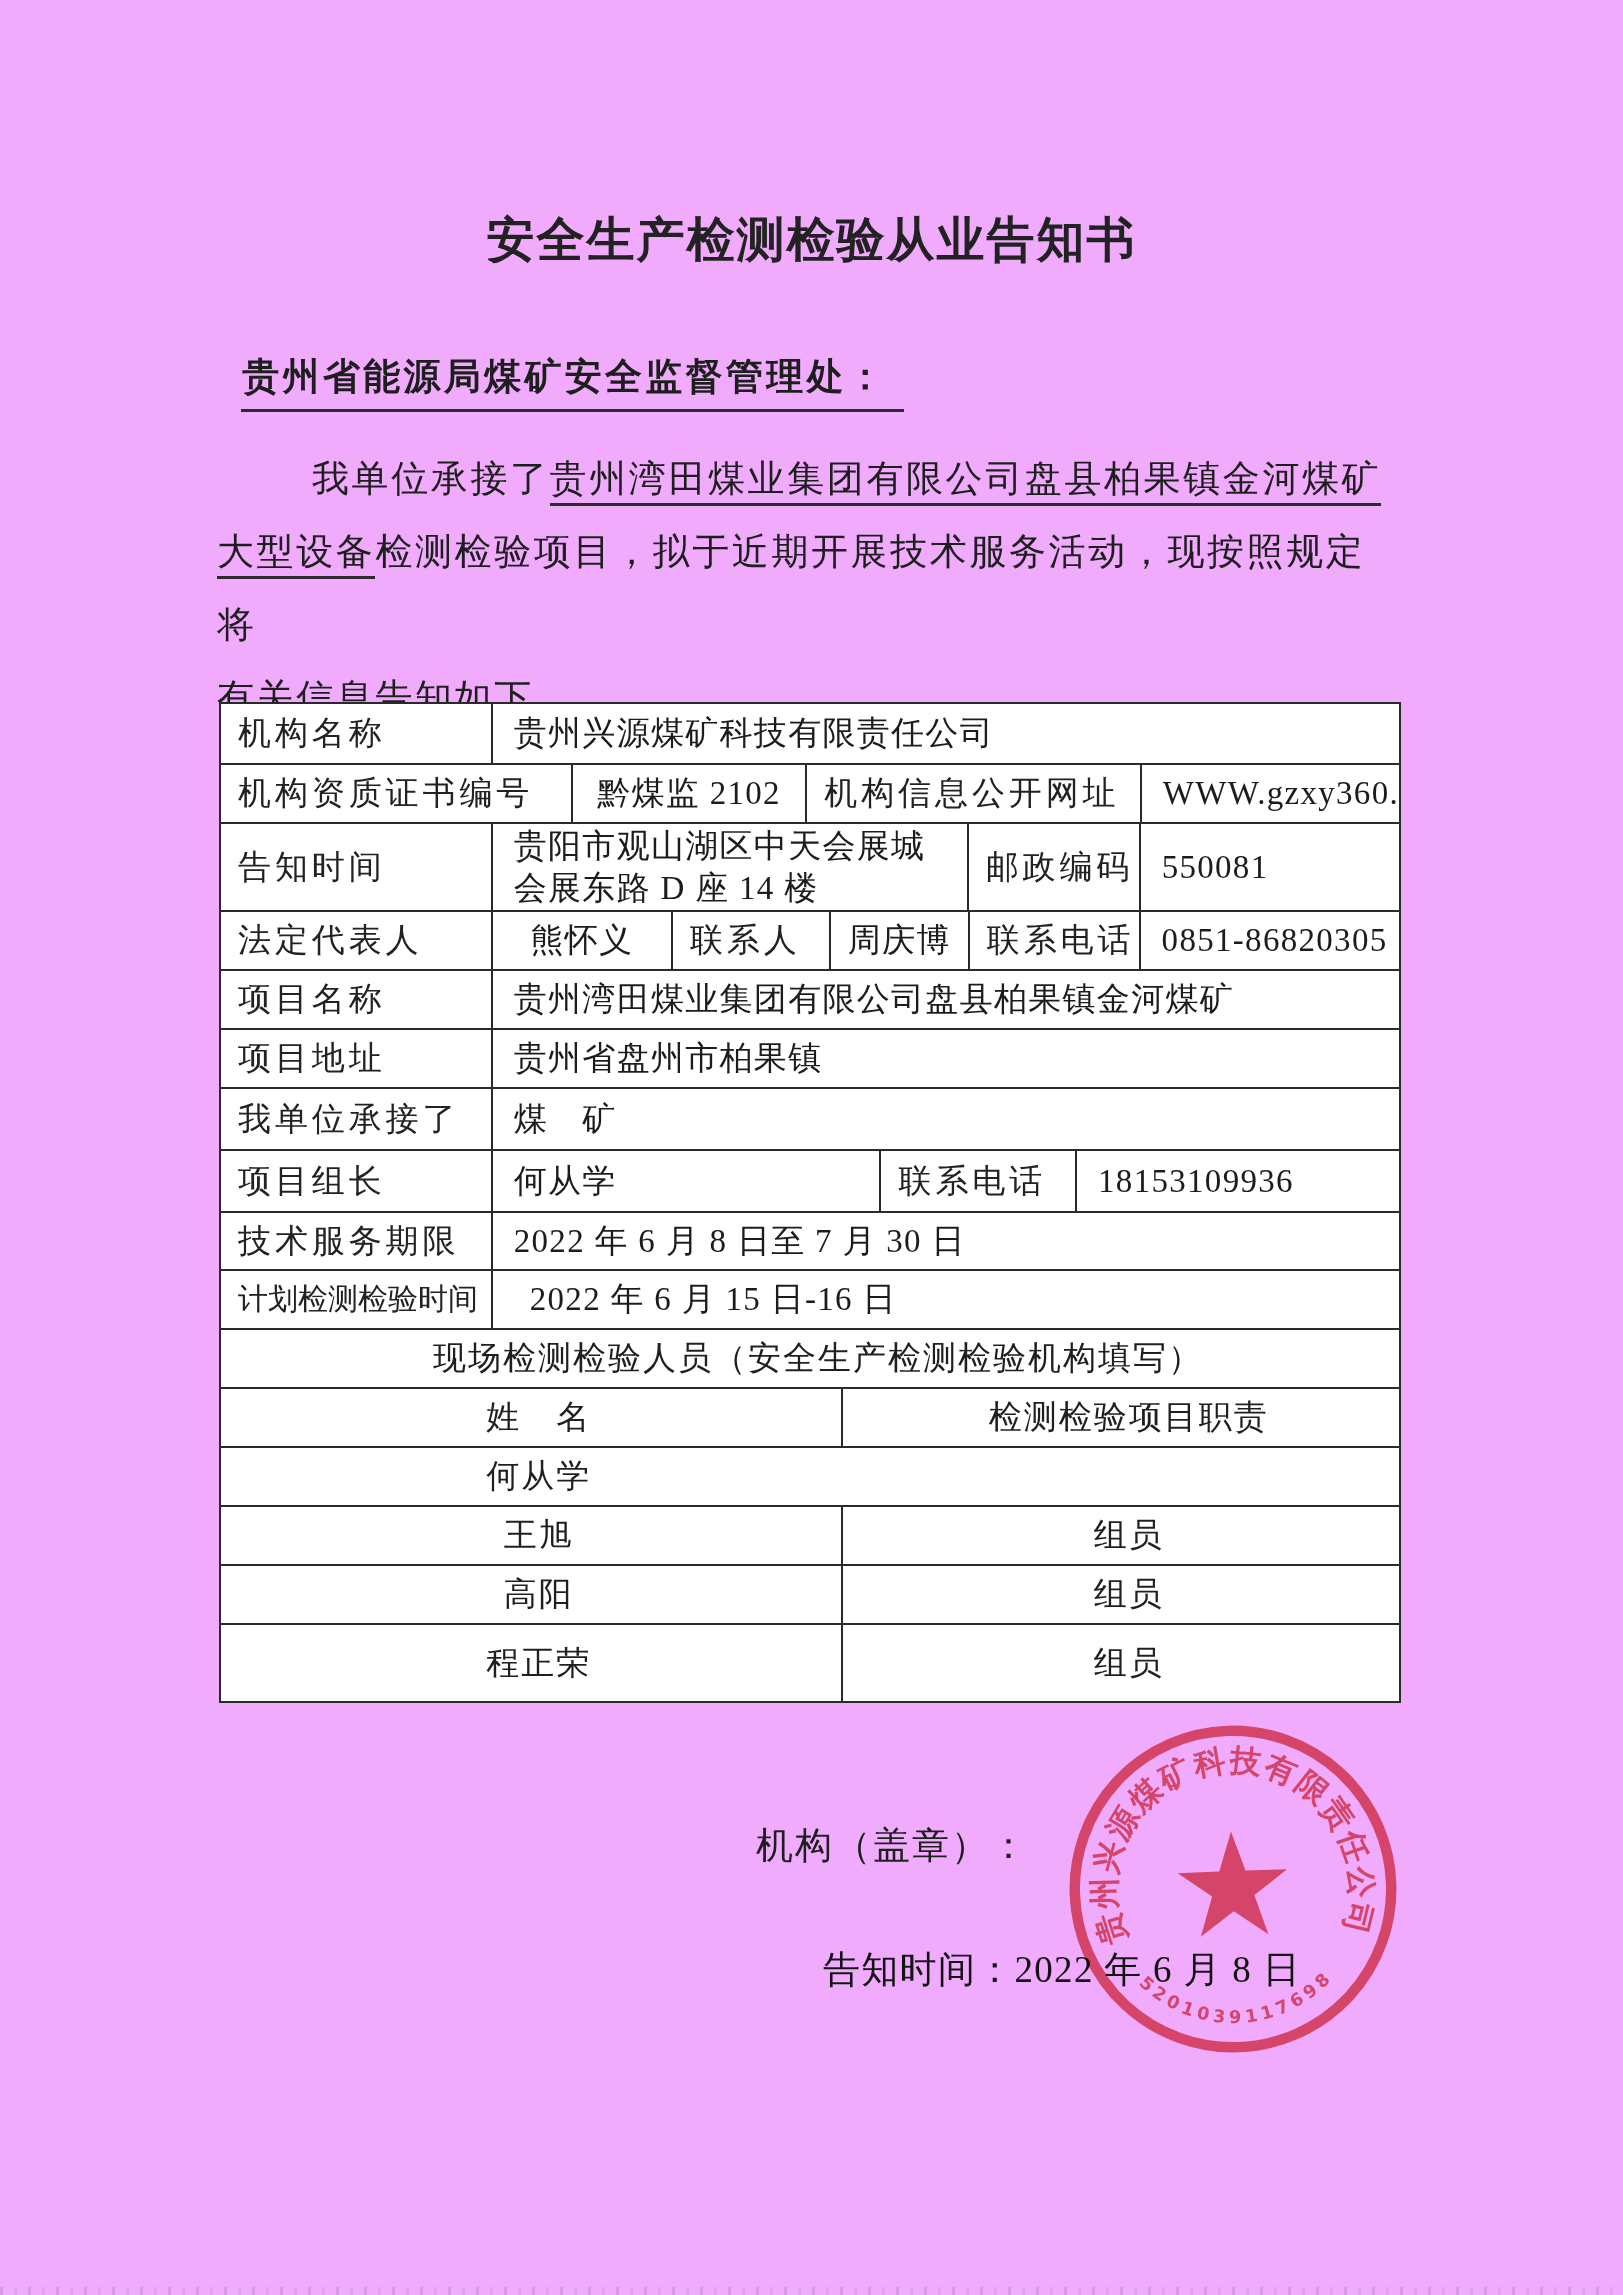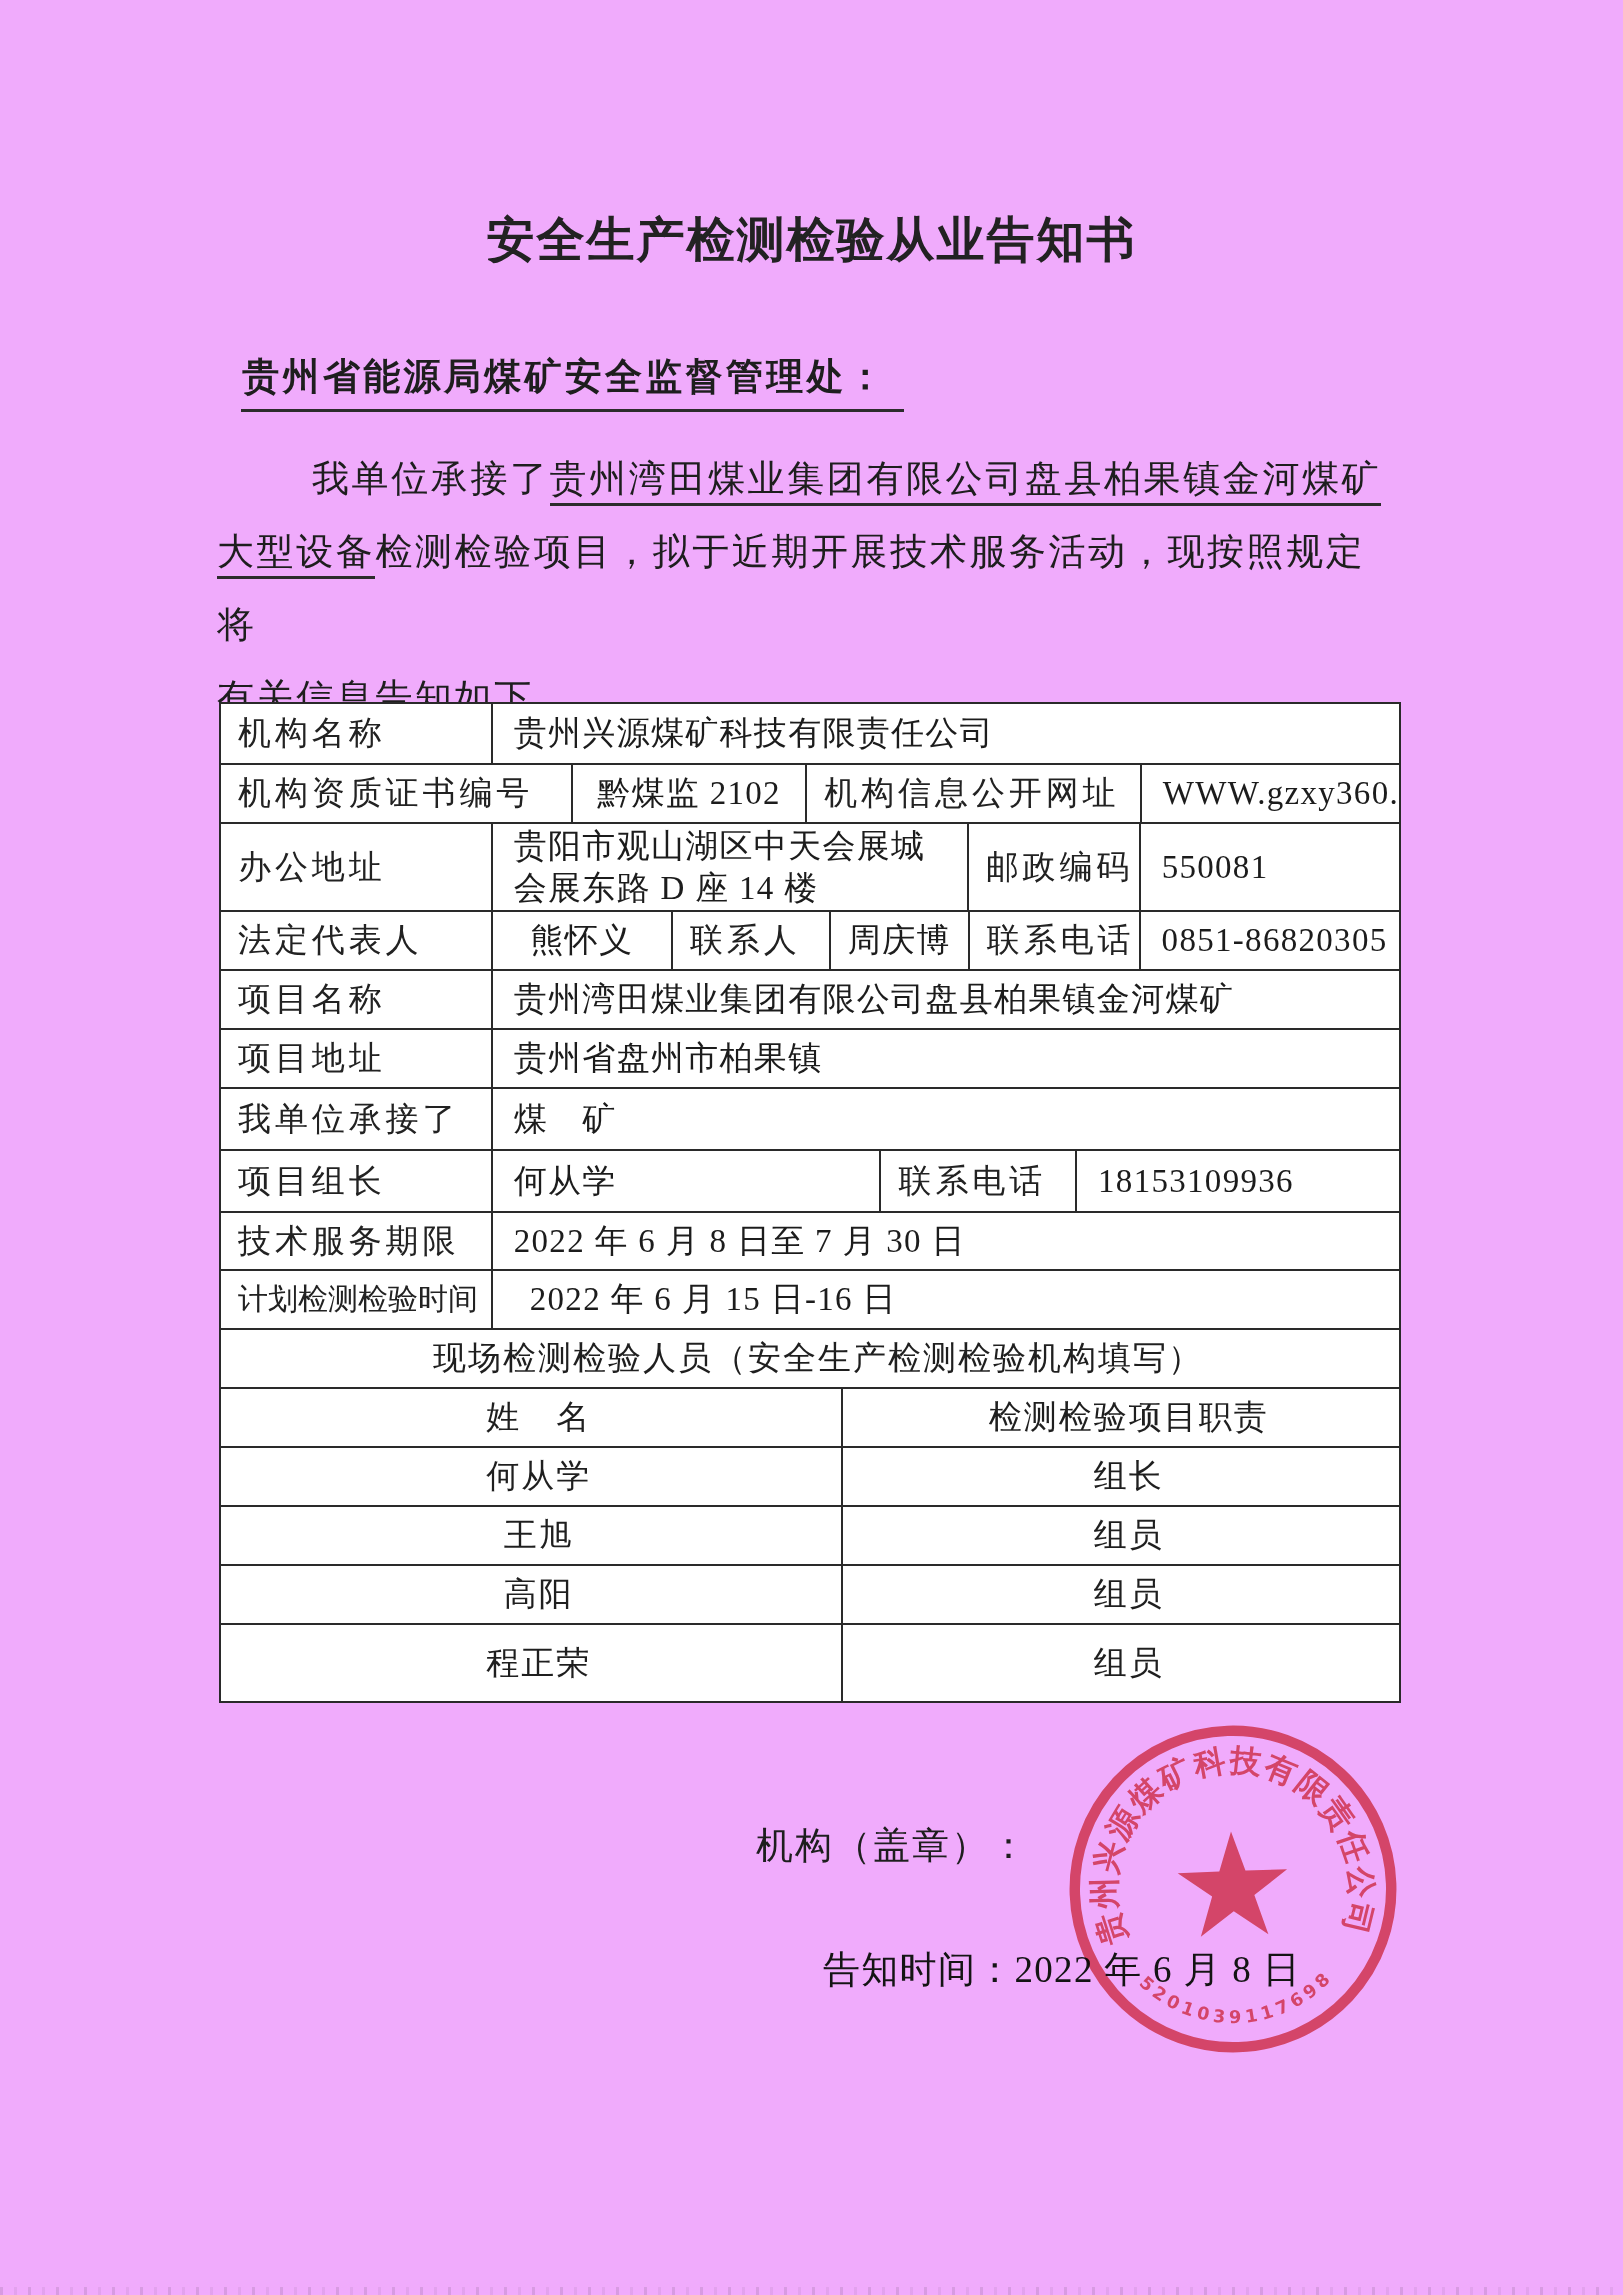--- a/index.html
+++ b/index.html
@@ -170,21 +170,21 @@
     </div>
 
     <div class="trow" style="height:59px">
       <div class="c lab" style="width:29.7%">机构资质证书编号</div>
       <div class="c val centered" style="width:19.9%">黔煤监 2102</div>
       <div class="c lab" style="width:28.4%">机构信息公开网址</div>
       <div class="c val" style="flex:1">WWW.gzxy360.cn</div>
     </div>
 
     <div class="trow" style="height:88px">
-      <div class="c lab" style="width:22.9%">办公地址</div>
+      <div class="c lab" style="width:22.9%">告知时间</div>
       <div class="c val wrap" style="width:40.4%">贵阳市观山湖区中天会展城会展东路 D 座 14 楼</div>
       <div class="c lab" style="width:14.6%">邮政编码</div>
       <div class="c val" style="flex:1">550081</div>
     </div>
 
     <div class="trow" style="height:59px">
       <div class="c lab" style="width:22.9%">法定代表人</div>
       <div class="c val centered" style="width:15.3%">熊怀义</div>
       <div class="c lab" style="width:13.4%">联系人</div>
       <div class="c val centered" style="width:11.8%">周庆博</div>
@@ -228,21 +228,20 @@
       <div class="c center-full" style="flex:1">现场检测检验人员（安全生产检测检验机构填写）</div>
     </div>
 
     <div class="trow" style="height:59px">
       <div class="c center-full" style="width:52.6%">姓　名</div>
       <div class="c center-full" style="flex:1">检测检验项目职责</div>
     </div>
 
     <div class="trow" style="height:59px">
       <div class="c center-full" style="width:52.6%">何从学</div>
-      <div class="c center-full" style="flex:1">组长</div>
     </div>
 
     <div class="trow" style="height:59px">
       <div class="c center-full" style="width:52.6%">王旭</div>
       <div class="c center-full" style="flex:1">组员</div>
     </div>
 
     <div class="trow" style="height:59px">
       <div class="c center-full" style="width:52.6%">高阳</div>
       <div class="c center-full" style="flex:1">组员</div>

